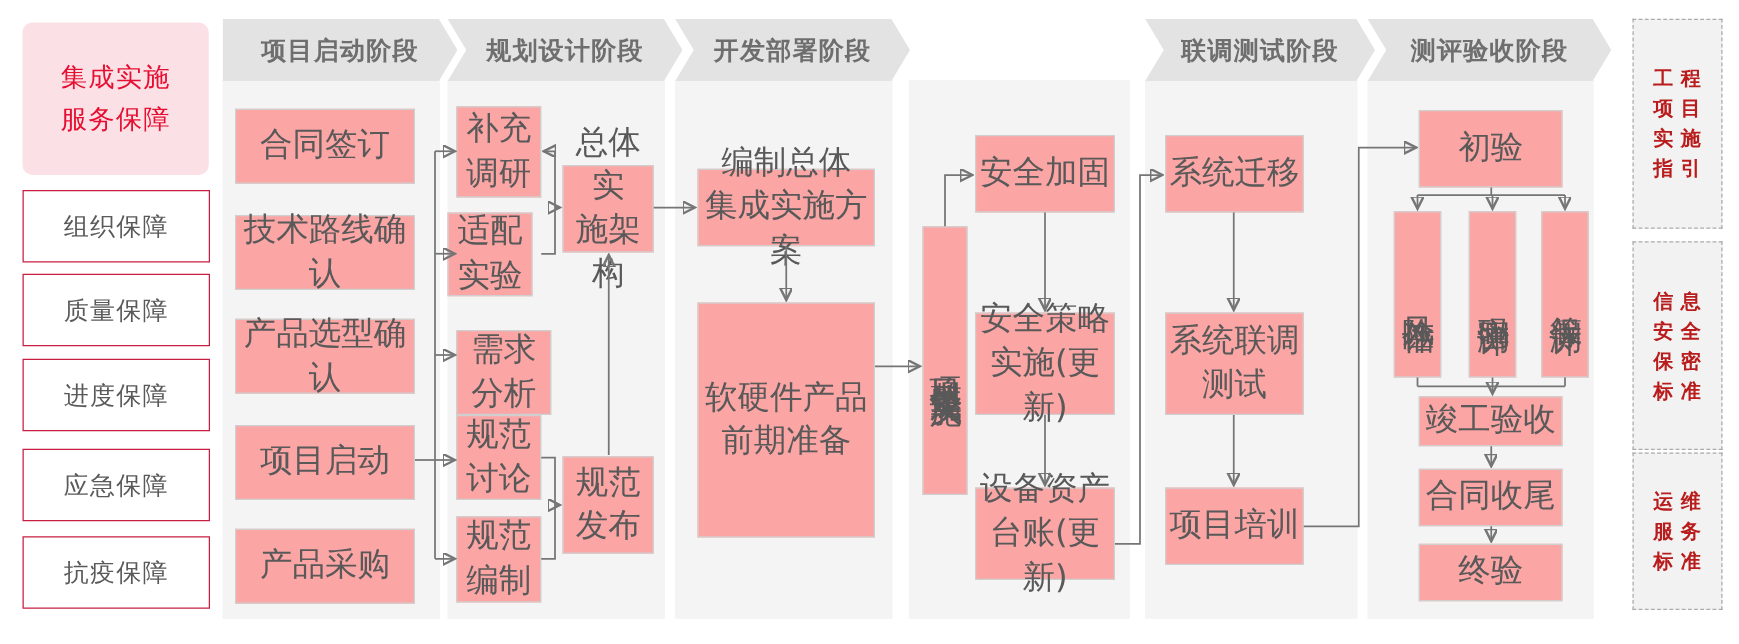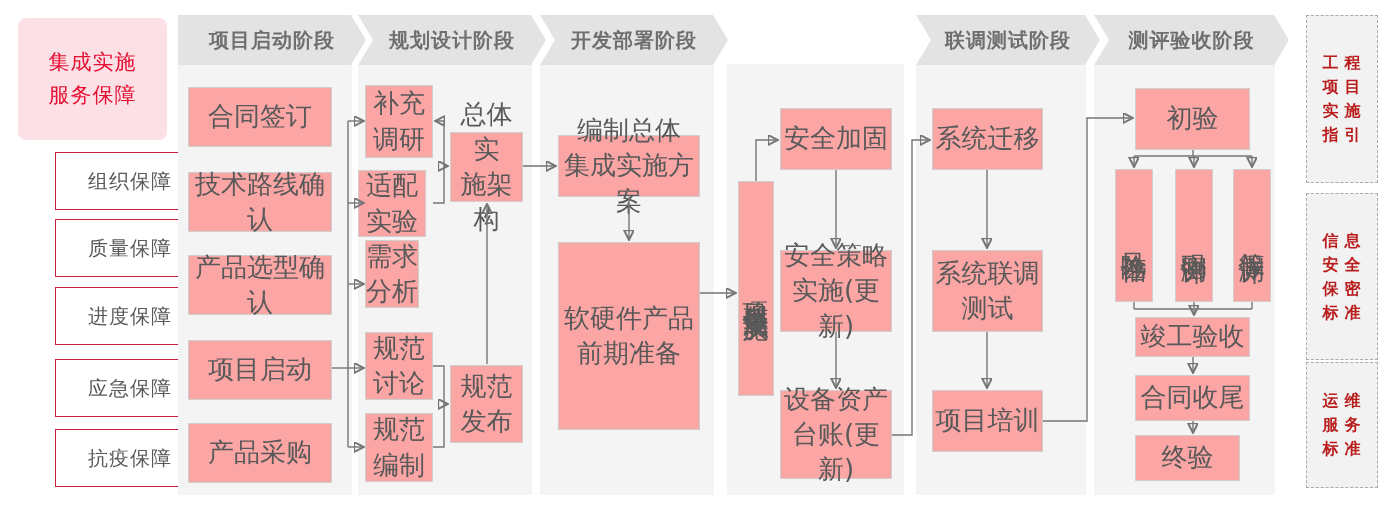--- a/index.html
+++ b/index.html
@@ -23,21 +23,21 @@
   
   .legend-title{
     position:absolute;left:18px;top:18px;width:149px;height:122px;border-radius:8px;
     background:var(--pink-bg);color:var(--accent-red);font-size:21px;font-weight:normal;
     display:flex;align-items:center;justify-content:center;text-align:center;
     line-height:1.55;white-space:pre-line;letter-spacing:1px;
   }
   .legend-item{
     position:absolute;left:18px;width:148px;height:56px;background:#fff;
     border:1.5px solid var(--legend-border);font-size:20px;letter-spacing:1px;
-    display:flex;align-items:center;justify-content:center;text-align:center;margin-left:37px;
+    display:flex;align-items:center;justify-content:center;text-align:center;
   }
   
   .col-body{position:absolute;top:64px;height:431px;background:var(--column-bg);}
   .col-header{
     position:absolute;top:15px;height:50px;background:var(--stage-header-bg);
     color:var(--stage-header-text);font-size:20px;font-weight:bold;letter-spacing:1px;
     display:flex;align-items:center;justify-content:center;
     clip-path:polygon(0 0,calc(100% - 15px) 0,100% 50%,calc(100% - 15px) 100%,0 100%);
   }
   .col-header.notched{
@@ -90,55 +90,55 @@
   <div class="node" style="left:188px;top:87px;width:144px;height:60px">合同签订</div>
   <div class="node" style="left:188px;top:255px;width:144px;height:60px">产品选型确认</div>
   <div class="node" style="left:188px;top:172px;width:144px;height:60px">技术路线确认</div>
   <div class="node" style="left:188px;top:340px;width:144px;height:60px">项目启动</div>
   <div class="node" style="left:365px;top:85px;width:68px;height:73px">补充
 调研</div>
 
   <div class="node" style="left:188px;top:423px;width:144px;height:60px">产品采购</div>
   <div class="node" style="left:358px;top:170px;width:68px;height:67px">适配
 实验</div>
-  <div class="node" style="left:365px;top:240px;width:54px;height:68px">需求
+  <div class="node" style="left:365px;top:264px;width:76px;height:68px">需求
 分析</div>
   <div class="node" style="left:365px;top:332px;width:68px;height:68px">规范
 讨论</div>
   <div class="node" style="left:365px;top:413px;width:68px;height:69px">规范
 编制</div>
   <div class="node" style="left:450px;top:132px;width:73px;height:70px">总体实
 施架构</div>
   <div class="node" style="left:450px;top:365px;width:73px;height:78px">规范
 发布</div>
 
   <div class="node" style="left:558px;top:135px;width:142px;height:62px">编制总体
 集成实施方案</div>
   <div class="node" style="left:558px;top:242px;width:142px;height:188px">软硬件产品
 前期准备</div>
 
   <div class="node vtext" style="left:738px;top:181px;width:36px;height:215px">项目整体集成实施</div>
   <div class="node" style="left:780px;top:108px;width:112px;height:62px">安全加固</div>
   <div class="node" style="left:780px;top:250px;width:112px;height:82px">安全策略
 实施(更新)</div>
-  <div class="node" style="left:780px;top:390px;width:112px;height:89px">设备资产
+  <div class="node" style="left:780px;top:390px;width:112px;height:74px">设备资产
 台账(更新)</div>
 
   <div class="node" style="left:932px;top:108px;width:111px;height:62px">系统迁移</div>
   <div class="node" style="left:932px;top:250px;width:111px;height:82px">系统联调
 测试</div>
   <div class="node" style="left:932px;top:390px;width:111px;height:62px">项目培训</div>
 
   <div class="node" style="left:1135px;top:88px;width:115px;height:62px">初验</div>
   <div class="node vtext" style="left:1115px;top:169px;width:38px;height:133px">风险评估</div>
   <div class="node vtext" style="left:1175px;top:169px;width:38px;height:133px">密码测评</div>
   <div class="node vtext" style="left:1233px;top:169px;width:38px;height:133px">等保测评</div>
   <div class="node" style="left:1135px;top:317px;width:115px;height:40px">竣工验收</div>
   <div class="node" style="left:1135px;top:375px;width:115px;height:46px">合同收尾</div>
-  <div class="node" style="left:1135px;top:435px;width:105px;height:46px">终验</div>
+  <div class="node" style="left:1135px;top:435px;width:115px;height:46px">终验</div>
 
   <div class="ref-box" style="top:15px;height:168px">工程
 项目
 实施
 指引</div>
   <div class="ref-box" style="top:193px;height:167px">信息
 安全
 保密
 标准</div>
   <div class="ref-box" style="top:362px;height:126px">运维

